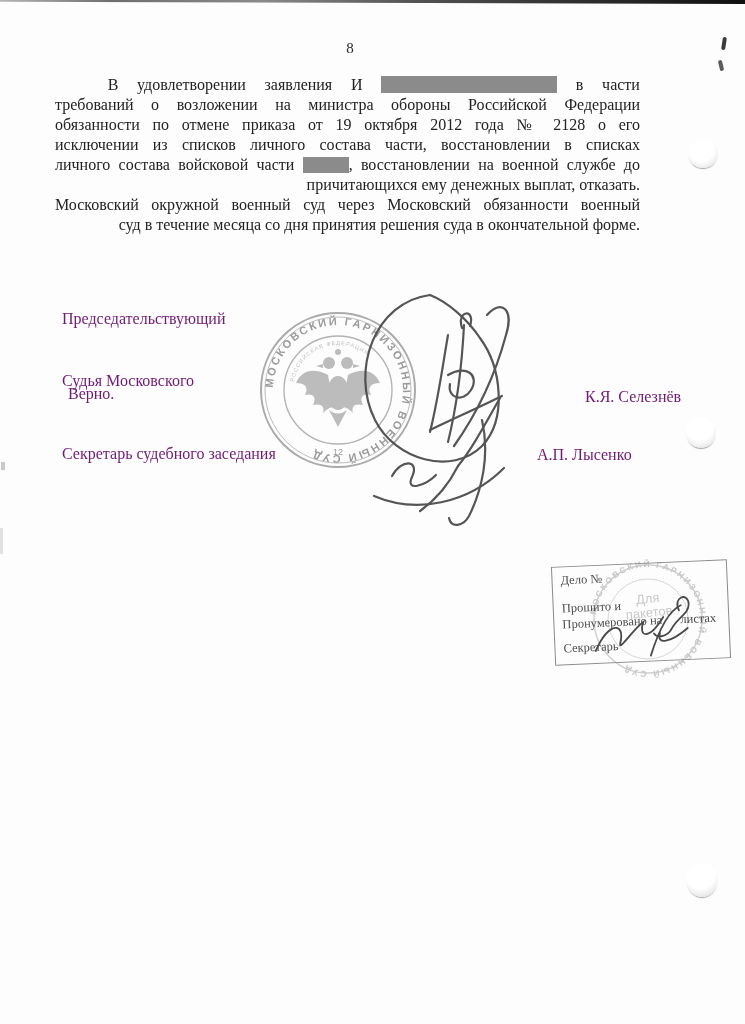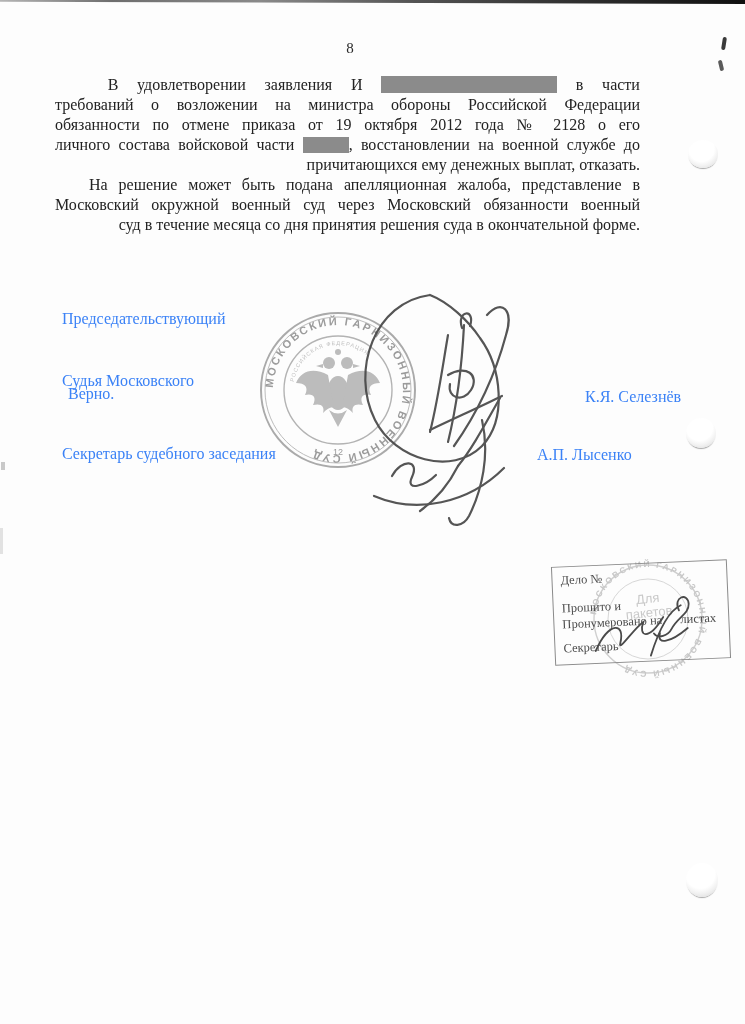--- a/index.html
+++ b/index.html
@@ -34,21 +34,21 @@
       font-size:16px;line-height:20px;color:#222222;}
   .jline{text-align:justify;text-align-last:justify;white-space:nowrap;height:20px;}
   .lline{text-align:right;height:20px;}
   .fline{display:flex;justify-content:space-between;align-items:baseline;height:20px;}
   .indent{display:inline-block;width:34px;}
   .redaction{background:#8b8b8b;display:inline-block;}
   .redaction.r1{width:176px;height:17px;align-self:center;margin-bottom:1px;}
   .redaction.r2{width:46px;height:16px;vertical-align:-3px;}
 
   
-  .sig-label{position:absolute;font-size:16px;color:#3b82f6;white-space:nowrap;}
+  .sig-label{position:absolute;font-size:16px;color:#701a75;white-space:nowrap;}
 
   
   .stamp-svg{position:absolute;left:253px;top:305px;}
   .signature-svg{position:absolute;left:330px;top:280px;}
 
   .faint-stamp-svg{position:absolute;left:578px;top:549px;}
   .faint-label{position:absolute;left:625px;top:592px;color:#c9c9c9;
       font-family:"Liberation Sans",sans-serif;font-size:13px;line-height:14px;
       transform:rotate(-6deg);text-align:center;}
 
@@ -86,37 +86,34 @@
       <span>В</span>
       <span>удовлетворении</span>
       <span>заявления</span>
       <span>И</span>
       <span class="redaction r1"></span>
       <span>в</span>
       <span>части</span>
     </div>
     <div class="jline">требований о возложении на министра обороны Российской Федерации</div>
     <div class="jline">обязанности по отмене приказа от 19 октября 2012 года № 2128 о его</div>
+    <div class="jline">исключении из списков личного состава части, восстановлении в списках</div>
     <div class="fline">
       <span>личного</span>
       <span>состава</span>
       <span>войсковой</span>
       <span>части</span>
       <span><span class="redaction r2"></span><span>,</span></span>
       <span>восстановлении</span>
       <span>на</span>
       <span>военной</span>
       <span>службе</span>
       <span>до</span>
     </div>
     <div class="lline">причитающихся ему денежных выплат, отказать.</div>
-    <div class="fline">
-      <span class="indent"></span>
-      <span style="flex:1;text-align:justify;text-align-last:justify;white-space:nowrap;">На решение может быть подана апелляционная жалоба, представление в</span>
-    </div>
     <div class="jline">Московский окружной военный суд через Московский обязанности военный</div>
     <div class="lline">суд в течение месяца со дня принятия решения суда в окончательной форме.</div>
   </div>
 
   <div class="sig-label" style="left:62px;top:310px;">Председательствующий</div>
   <div class="sig-label" style="left:68px;top:350px;margin-top:35px;">Верно.</div>
   <div class="sig-label" style="left:62px;top:372px;">Судья Московского</div>
   <div class="sig-label" style="left:537px;top:388px;margin-left:48px;">К.Я. Селезнёв</div>
   <div class="sig-label" style="left:62px;top:445px;text-align:center;">Секретарь судебного заседания</div>
   <div class="sig-label" style="left:537px;top:446px;">А.П. Лысенко</div>

